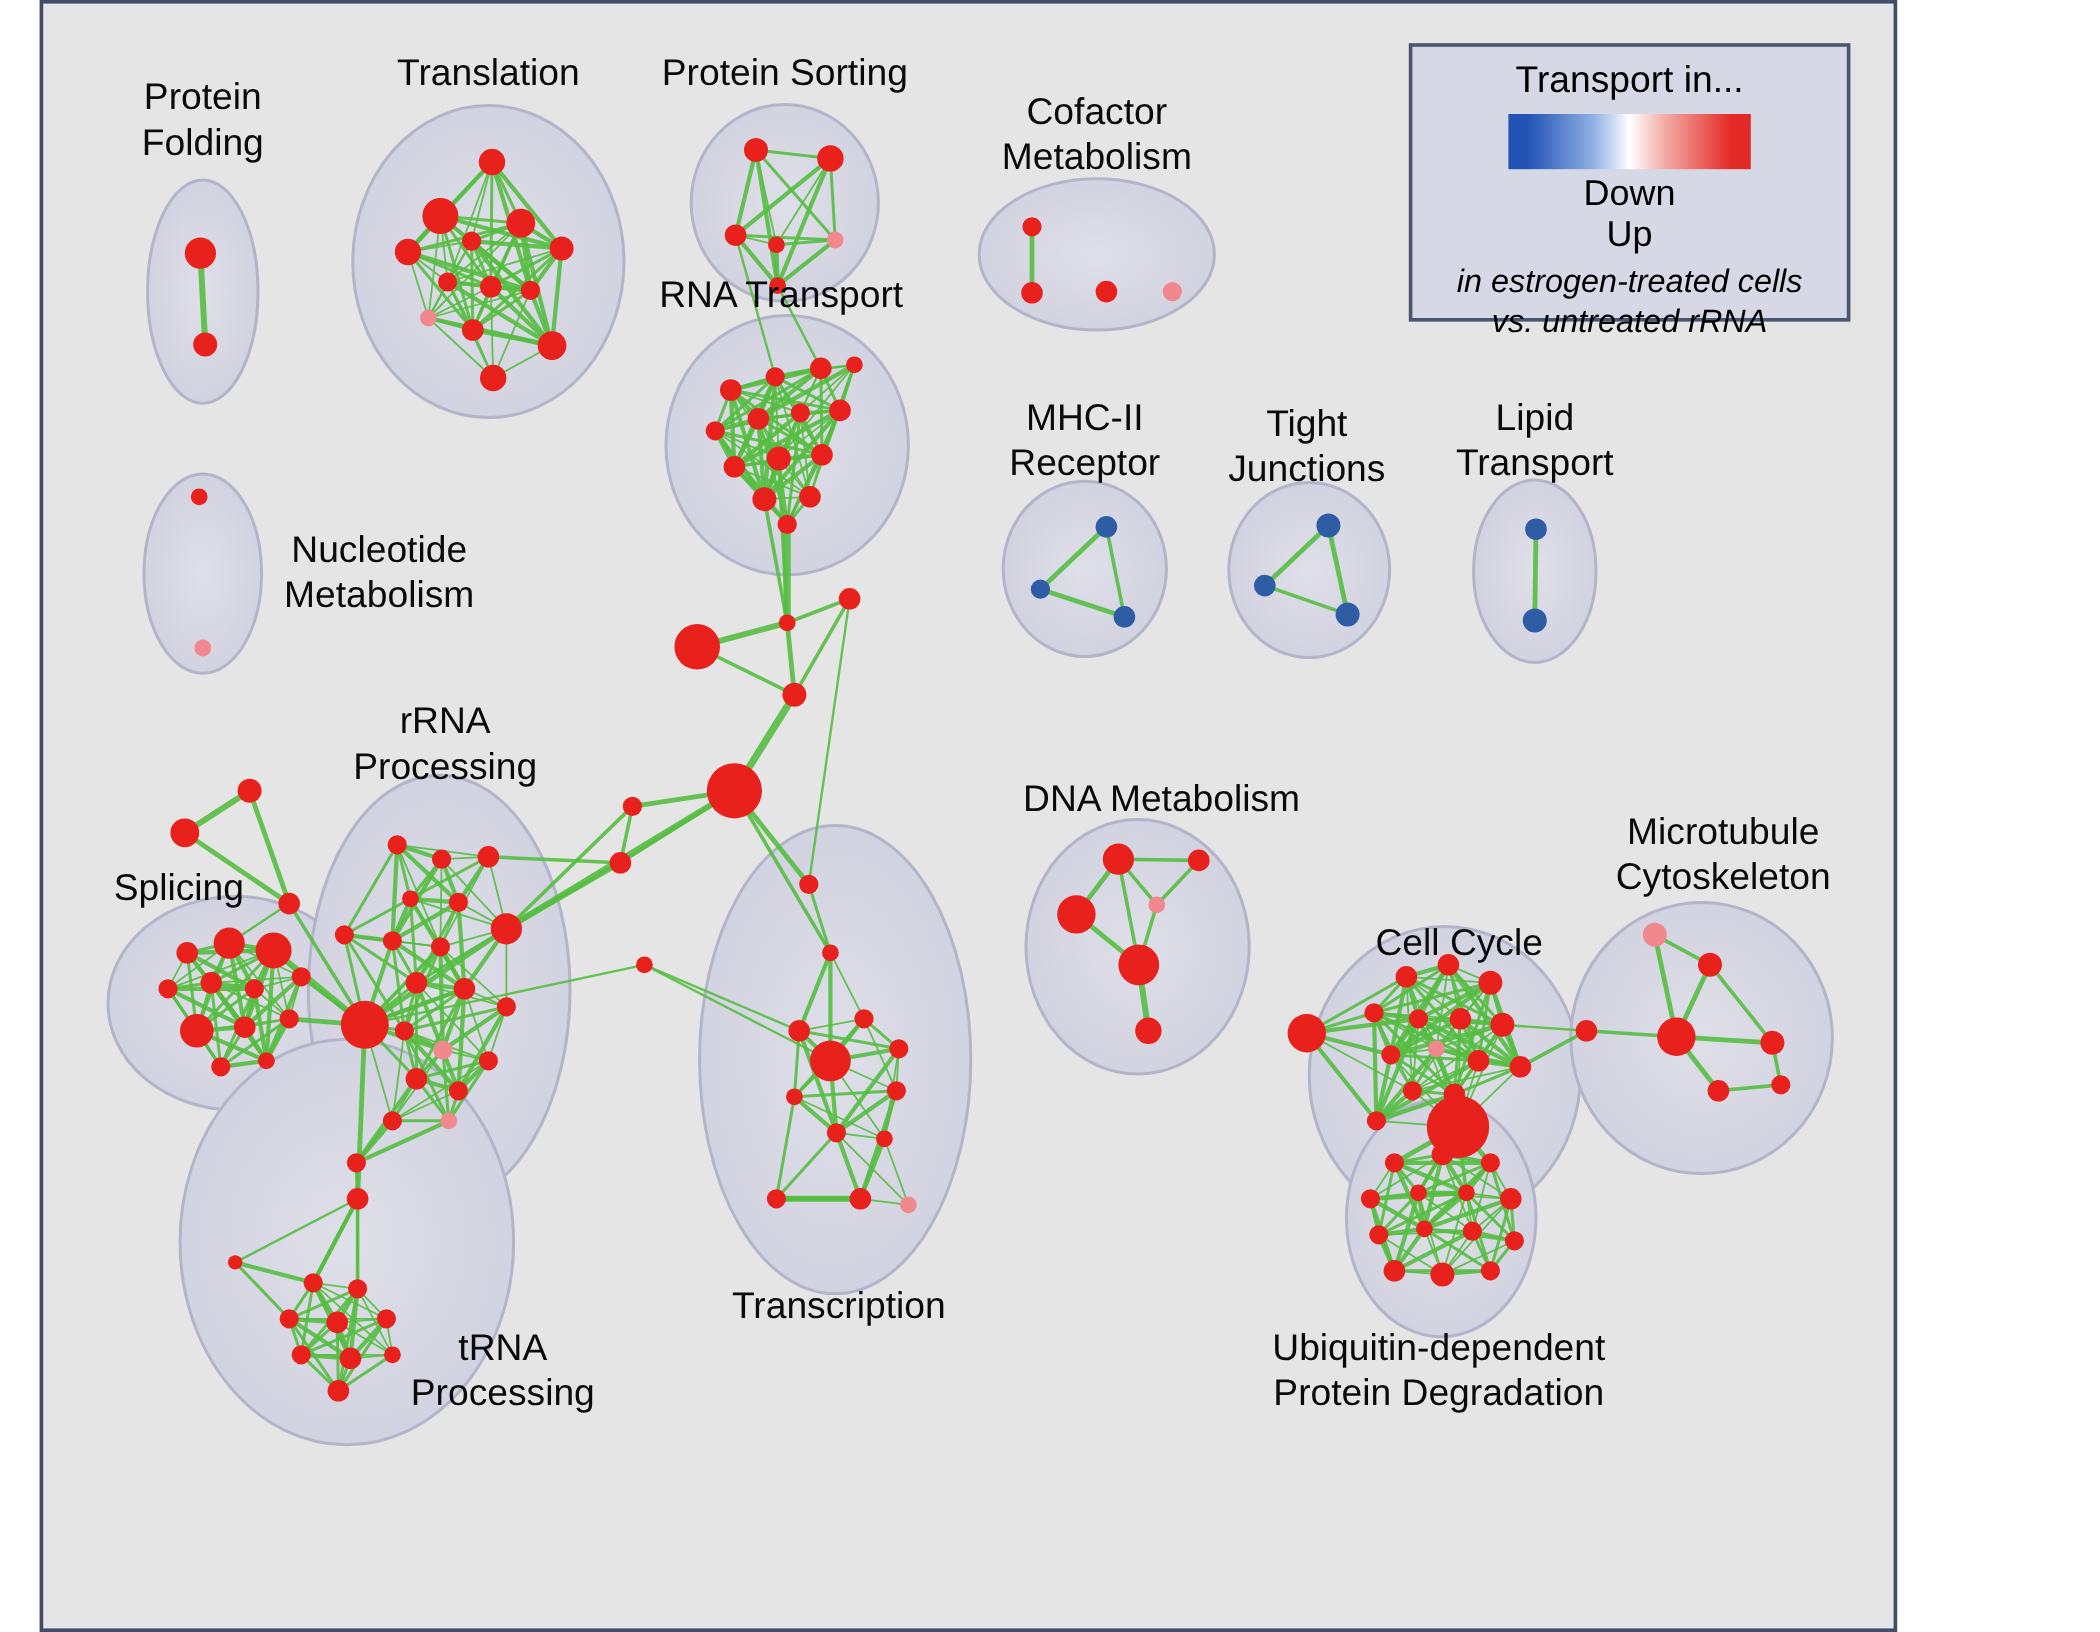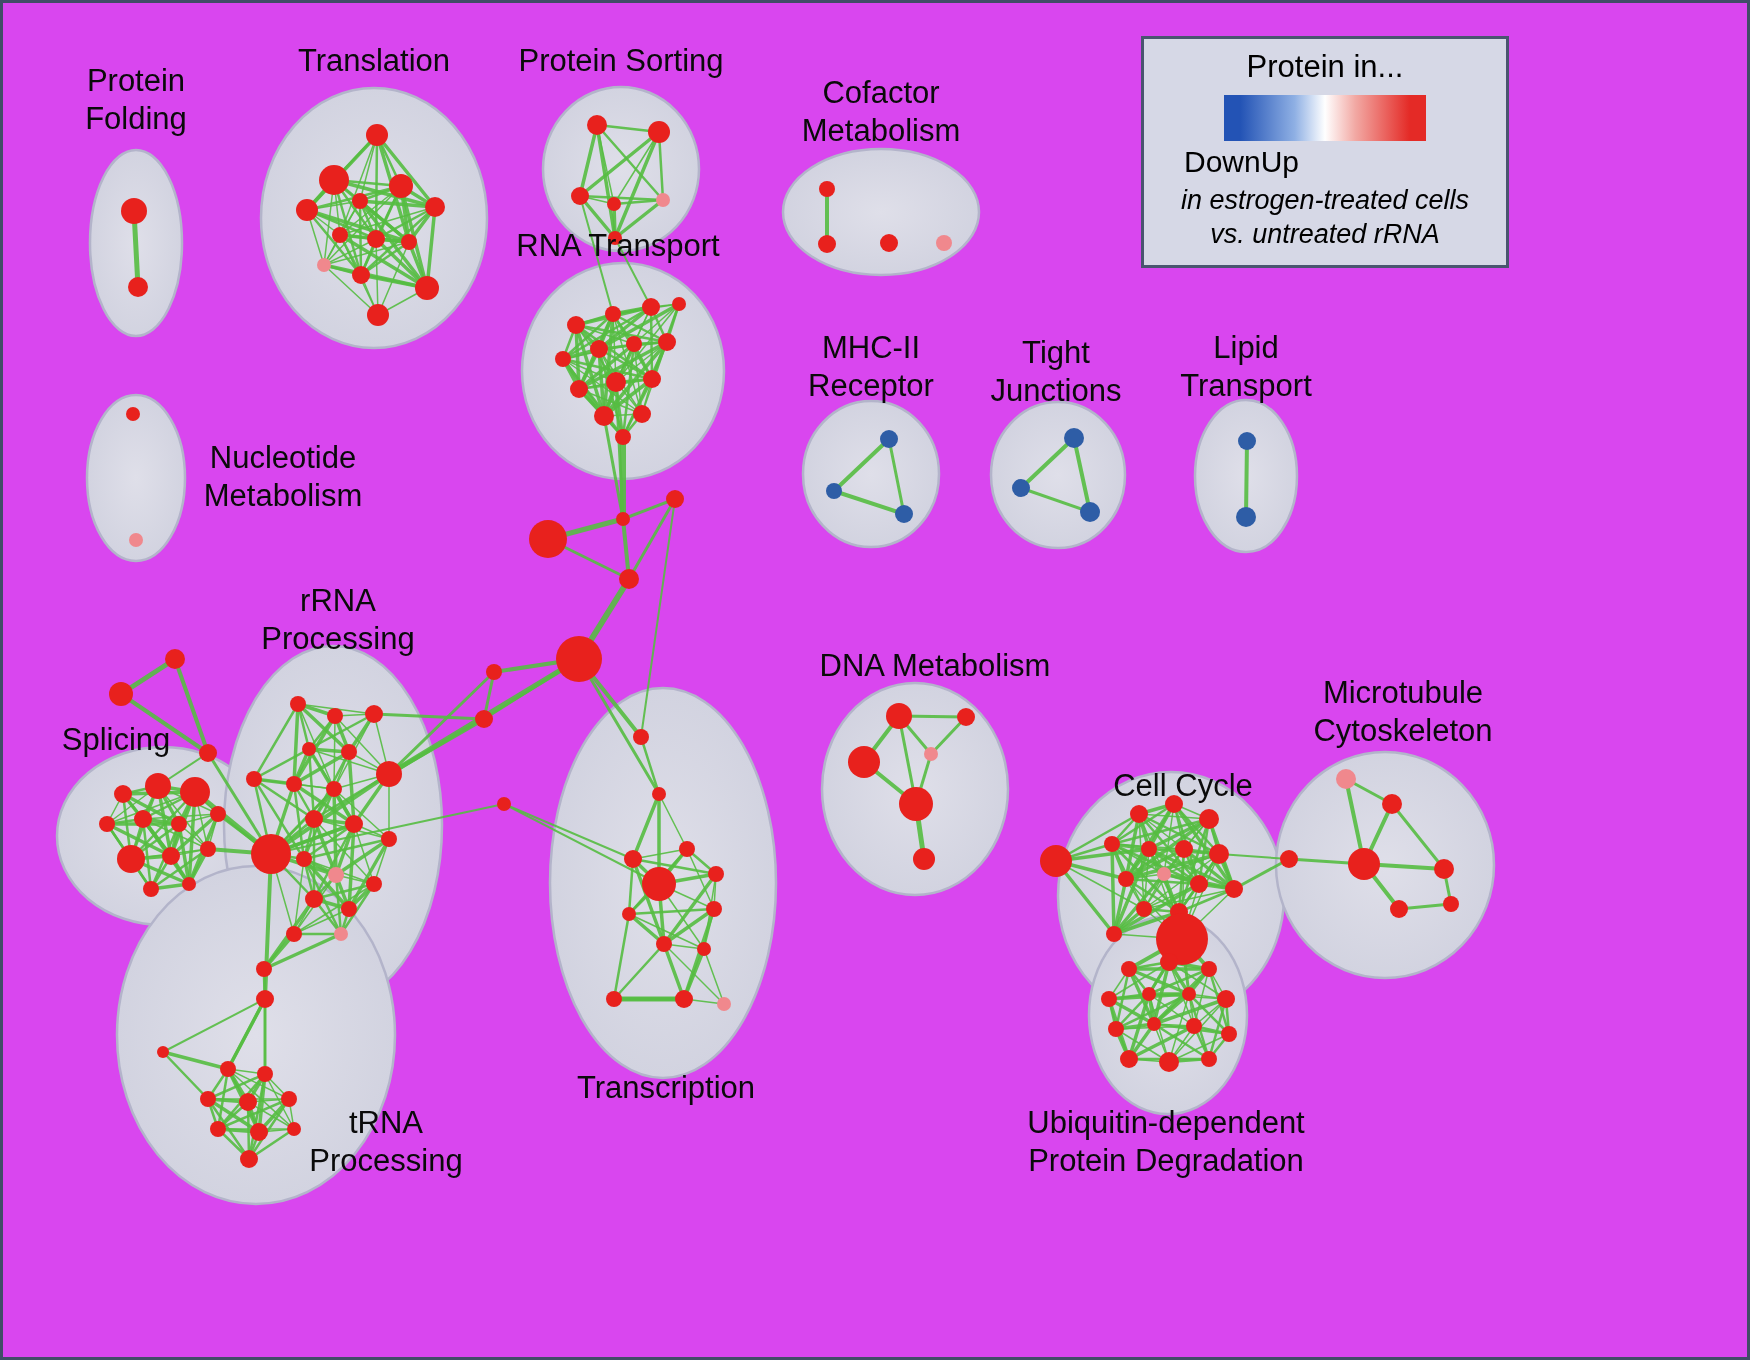--- a/index.html
+++ b/index.html
@@ -1,32 +1,32 @@
 <!DOCTYPE html>
 <html><head>
 <meta charset="utf-8">
 <style>
   html,body{margin:0;padding:0;}
   .page{
-    position:relative;width:1750px;height:1360px;
-    background:#d946ef;border:3px solid #414d68;box-sizing:border-box;
-    overflow:hidden;font-family:"Liberation Sans",sans-serif;
+    position:relative;width:1548px;height:1360px;
+    background:#e5e5e5;border:3px solid #414d68;box-sizing:border-box;
+    overflow:hidden;font-family:"Liberation Sans",sans-serif;margin-left:33px;
   }
   #network-svg{position:absolute;left:0;top:0;}
   #network-svg text{font-family:"Liberation Sans",sans-serif;}
   .legend{
     position:absolute;left:1138px;top:33px;width:368px;height:232px;
     border:3px solid #4a5570;background:#d6d8e6;box-sizing:border-box;
     text-align:center;padding-top:10px;color:#000;
   }
   .legend-title{font-size:31px;}
   .legend-bar{width:202px;height:46px;margin:10px auto 4px;
     background:linear-gradient(90deg,#2353b5 0%,#2353b5 8%,#8fb0e4 35%,#ffffff 50%,#f2a9a4 65%,#e42a26 92%,#e42a26 100%);
   }
-  .legend-row{display:flex;justify-content:flex-start;width:282px;margin:2px auto 4px;font-size:30px;}
+  .legend-row{display:flex;justify-content:space-between;width:282px;margin:2px auto 4px;font-size:30px;flex-direction:column;}
   .legend-line{font-size:27px;line-height:34px;font-style:italic;}
 </style>
 </head>
 <body>
 
 <div class="page">
 
   <svg id="network-svg" width="1750" height="1360" viewBox="0 0 1750 1360">
     <defs>
       <radialGradient id="cluster-grad">
@@ -851,21 +851,21 @@
         <text x="932" y="673" text-anchor="middle" font-size="31" fill="#0a0a0a">DNA Metabolism</text>
         <text x="1180" y="793" text-anchor="middle" font-size="31" fill="#0a0a0a">Cell Cycle</text>
         <text x="1400" y="700" text-anchor="middle" font-size="31" fill="#0a0a0a">Microtubule</text>
         <text x="1400" y="738" text-anchor="middle" font-size="31" fill="#0a0a0a">Cytoskeleton</text>
         <text x="1163" y="1130" text-anchor="middle" font-size="31" fill="#0a0a0a">Ubiquitin-dependent</text>
         <text x="1163" y="1168" text-anchor="middle" font-size="31" fill="#0a0a0a">Protein Degradation</text>
       </g>
     </svg>
 
   <div class="legend">
-    <div class="legend-title">Protein in...</div>
+    <div class="legend-title">Transport in...</div>
     <div class="legend-bar"></div>
     <div class="legend-row">
       <span>Down</span>
       <span>Up</span>
     </div>
     <div class="legend-line">in estrogen-treated cells</div>
     <div class="legend-line">vs. untreated rRNA</div>
   </div>
 
 </div>

